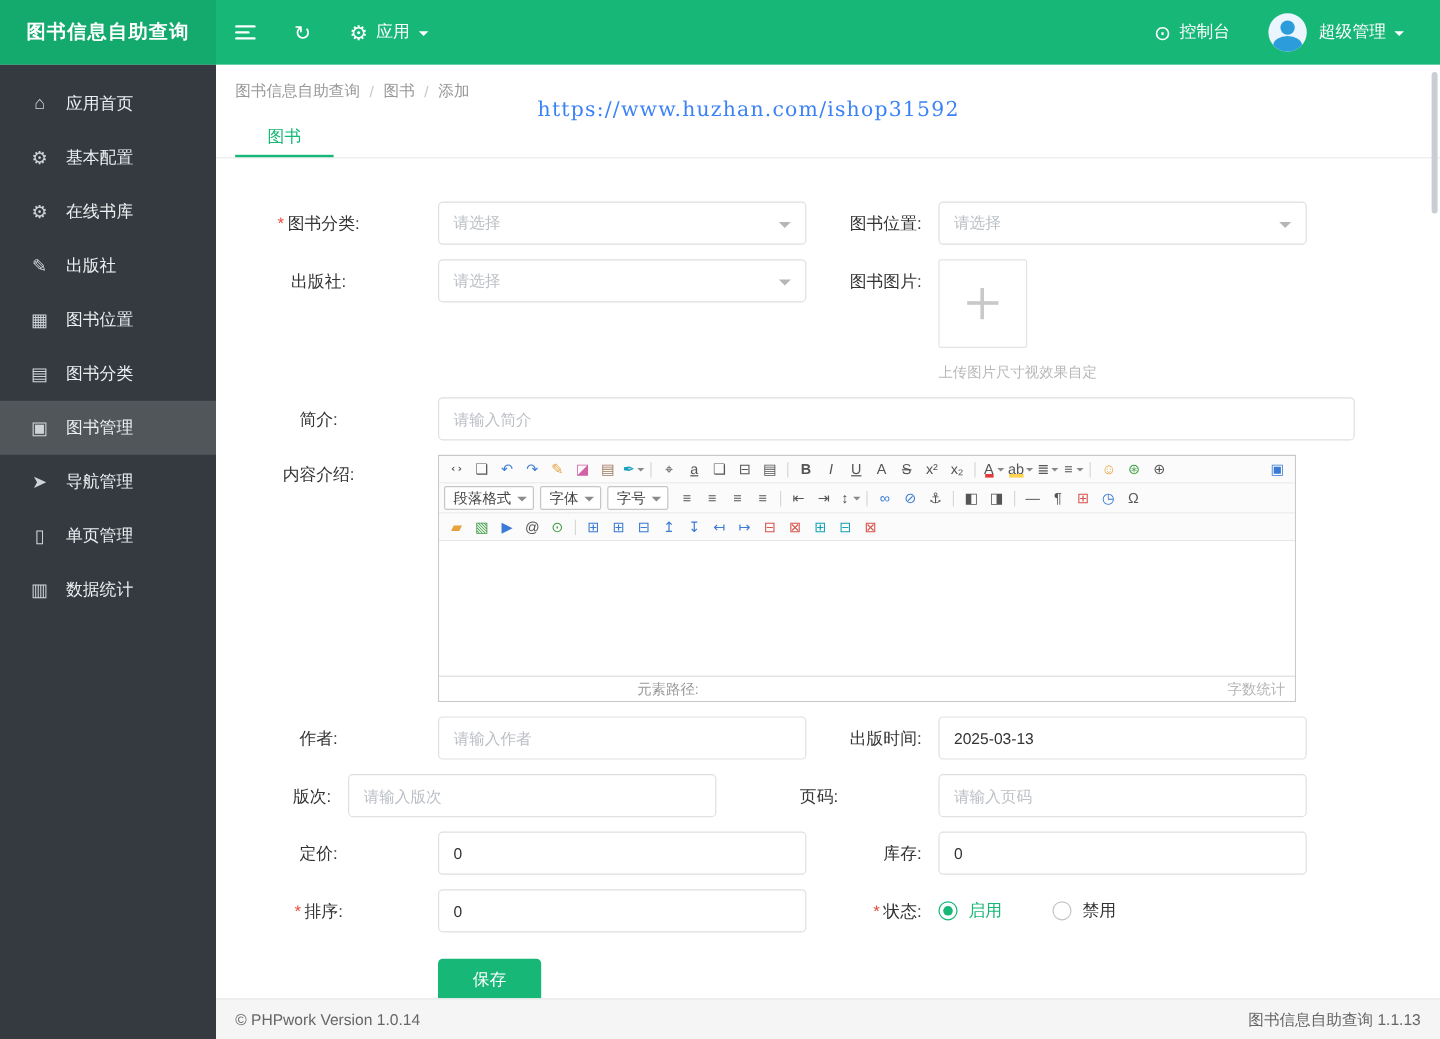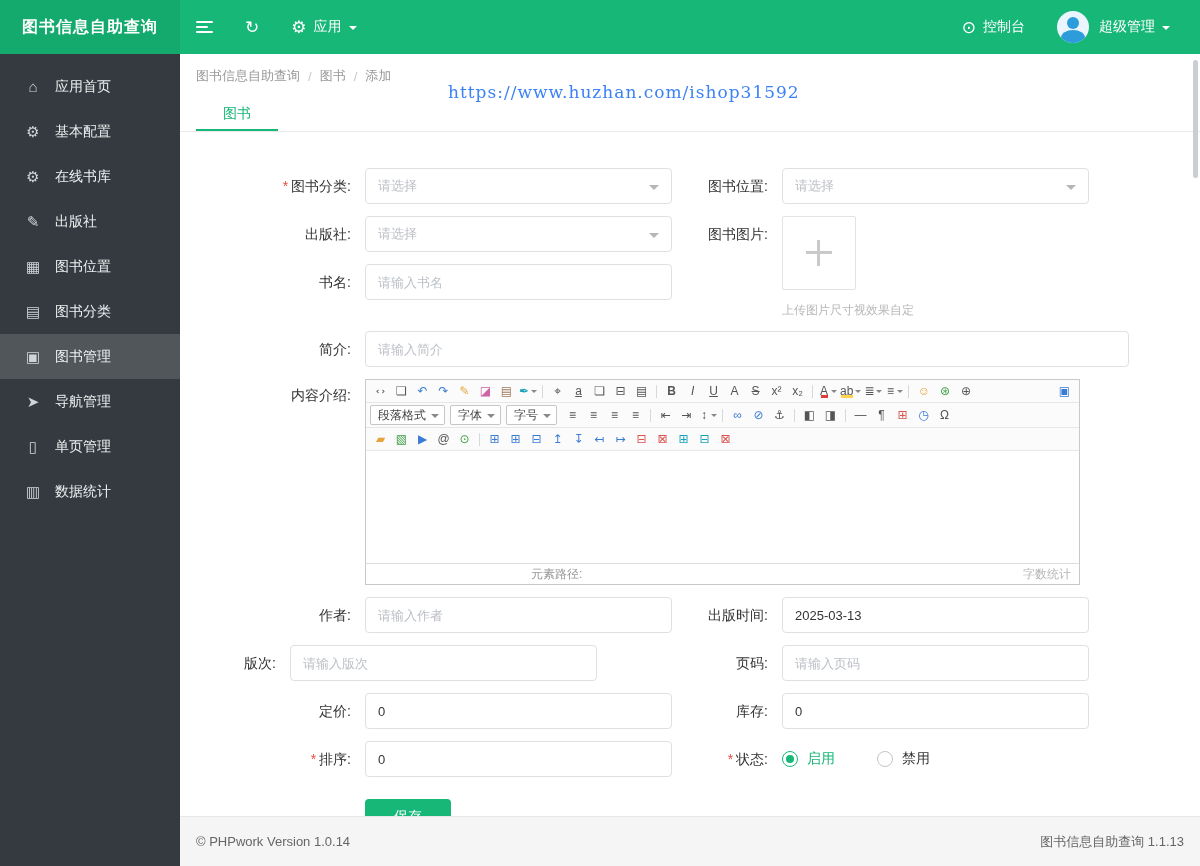--- a/index.html
+++ b/index.html
@@ -42,21 +42,21 @@
   .watermark { position:absolute; left:268px; top:28px; font-family:"DejaVu Serif","Liberation Serif",serif;
     font-size:17px; color:#3b82f6; letter-spacing:1px; pointer-events:none; white-space:nowrap; }
   .tabbar { height:34px; border-bottom:1px solid #eaeaea; display:flex; padding-left:16px; }
   .tab { display:flex; align-items:center; padding:0 27px; font-size:14px; color:#16b777; border-bottom:2px solid #16b777; cursor:pointer; }
 
   
   .content { flex:1; overflow:hidden; padding-top:36px; }
   .row { display:flex; align-items:flex-start; }
   .field { display:flex; align-items:center; margin-bottom:12px; }
   .field.top { align-items:flex-start; }
-  .f-label { width:185px; text-align:right; padding-right:14px; flex-shrink:0; line-height:36px; }
+  .f-label { width:185px; text-align:center; padding-right:14px; flex-shrink:0; line-height:36px; }
   .f-label-r { width:110px; text-align:right; padding-right:14px; flex-shrink:0; line-height:36px; }
   .star { color:#e74c3c; margin-right:3px; font-style:normal; }
   .ctl { width:307px; }
   .ctl-wide { width:764px; }
   .txt-input { width:100%; height:36px; border:1px solid #e0e0e0; border-radius:4px; padding:0 12px;
     font-size:13px; color:#333; outline:none; font-family:inherit; background:#fff; }
   .txt-input::placeholder { color:#bcc0c6; }
   .select-box { width:100%; height:36px; border:1px solid #e0e0e0; border-radius:4px; background:#fff;
     display:flex; align-items:center; padding:0 30px 0 12px; font-size:13px; color:#bcc0c6; position:relative; cursor:pointer; }
   .sel-caret { position:absolute; right:12px; top:16px; width:0; height:0; border:5px solid transparent; border-top-color:#b6b6b6; }
@@ -98,21 +98,21 @@
   .radio-group { display:flex; align-items:center; height:36px;gap:12px; }
   .radio-opt { display:inline-flex; align-items:center; margin-right:30px; cursor:pointer; }
   .rdot { width:16px; height:16px; border-radius:50%; border:1px solid #c4c4c4; background:#fff; margin-right:9px; position:relative; flex-shrink:0; }
   .radio-opt.active .rdot { border-color:#16b777; }
   .radio-opt.active .rdot::after { content:""; position:absolute; left:3px; top:3px; right:3px; bottom:3px; border-radius:50%; background:#16b777; }
   .radio-opt.active .rlabel { color:#16b777; }
   .save-btn { margin:10px 0 0 185px; width:86px; height:36px; background:#16b777; color:#fff; border:none;
     border-radius:4px; font-size:14px; cursor:pointer; font-family:inherit; }
 
   
-  .pagefooter { height:50px; background:#f5f5f5; border-top:1px solid #e8e8e8; display:flex; align-items:center;
+  .pagefooter { height:34px; background:#f5f5f5; border-top:1px solid #e8e8e8; display:flex; align-items:center;
     padding:0 16px; font-size:13px; color:#666; flex-shrink:0; }
   .foot-right { margin-left:auto; color:#666; }
   .scroll-thumb { position:absolute; right:2px; top:6px; width:5px; height:118px; background:#c9ced4; border-radius:3px; cursor:grab; }
 </style>
 </head>
 <body>
 
 <div class="page">
 
   <header class="topbar">
@@ -245,26 +245,20 @@
         
         <div class="row">
           <div class="col-left">
             <div class="field">
               <label class="f-label">出版社:</label>
               <div class="ctl">
                 <div class="select-box">
                   <span>请选择</span>
                   <i class="sel-caret"></i>
                 </div>
-              </div>
-            </div>
-            <div class="field">
-              <label class="f-label">书名:</label>
-              <div class="ctl">
-                <input class="txt-input" type="text" placeholder="请输入书名" style="">
               </div>
             </div>
           </div>
           <div class="field top">
             <label class="f-label-r">图书图片:</label>
             <div>
               <div class="upload-box">
                 <span class="plus"></span>
               </div>
               <div class="upload-hint">上传图片尺寸视效果自定</div>

